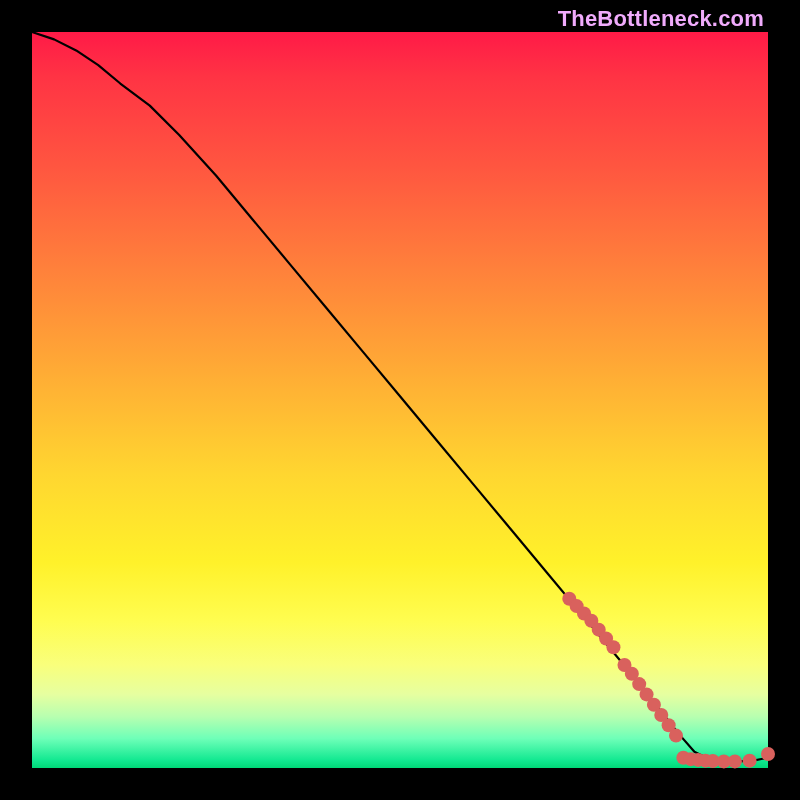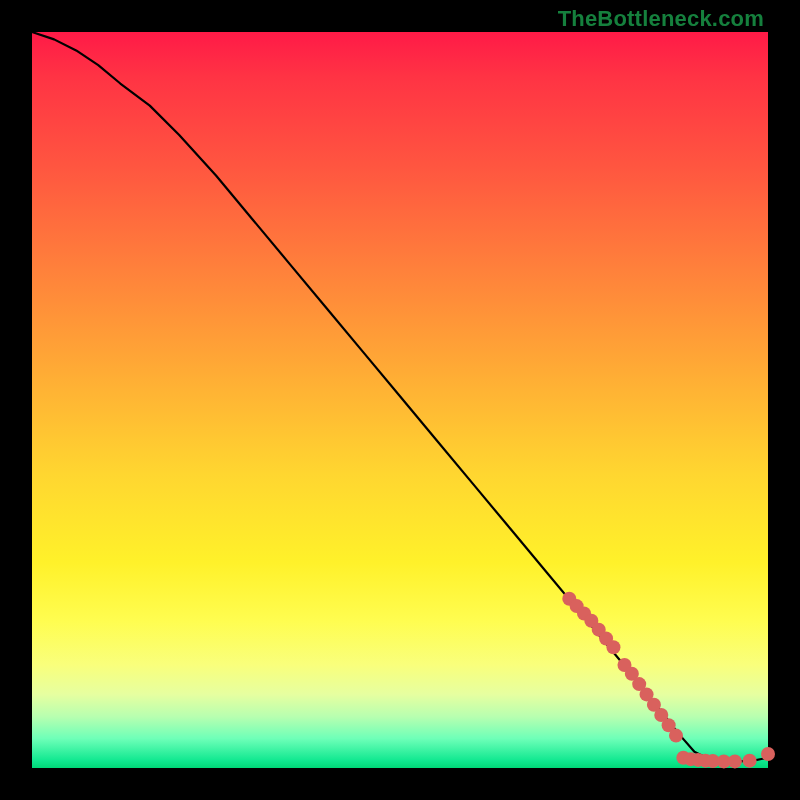--- a/index.html
+++ b/index.html
@@ -37,21 +37,21 @@
       #b8ffb0 93%,
       #6effb8 96%,
       #10e890 99%,
       #00d878 100%
     );
   }
   .watermark {
     position: absolute;
     top: 6px;
     right: 36px;
-    color: #15803d;
+    color: #f0abfc;
     font-size: 22px;
     font-weight: 600;
     letter-spacing: 0.2px;
     user-select: none;
   }
   svg.overlay {
     position: absolute;
     left: 32px;
     top: 32px;
     width: 736px;

